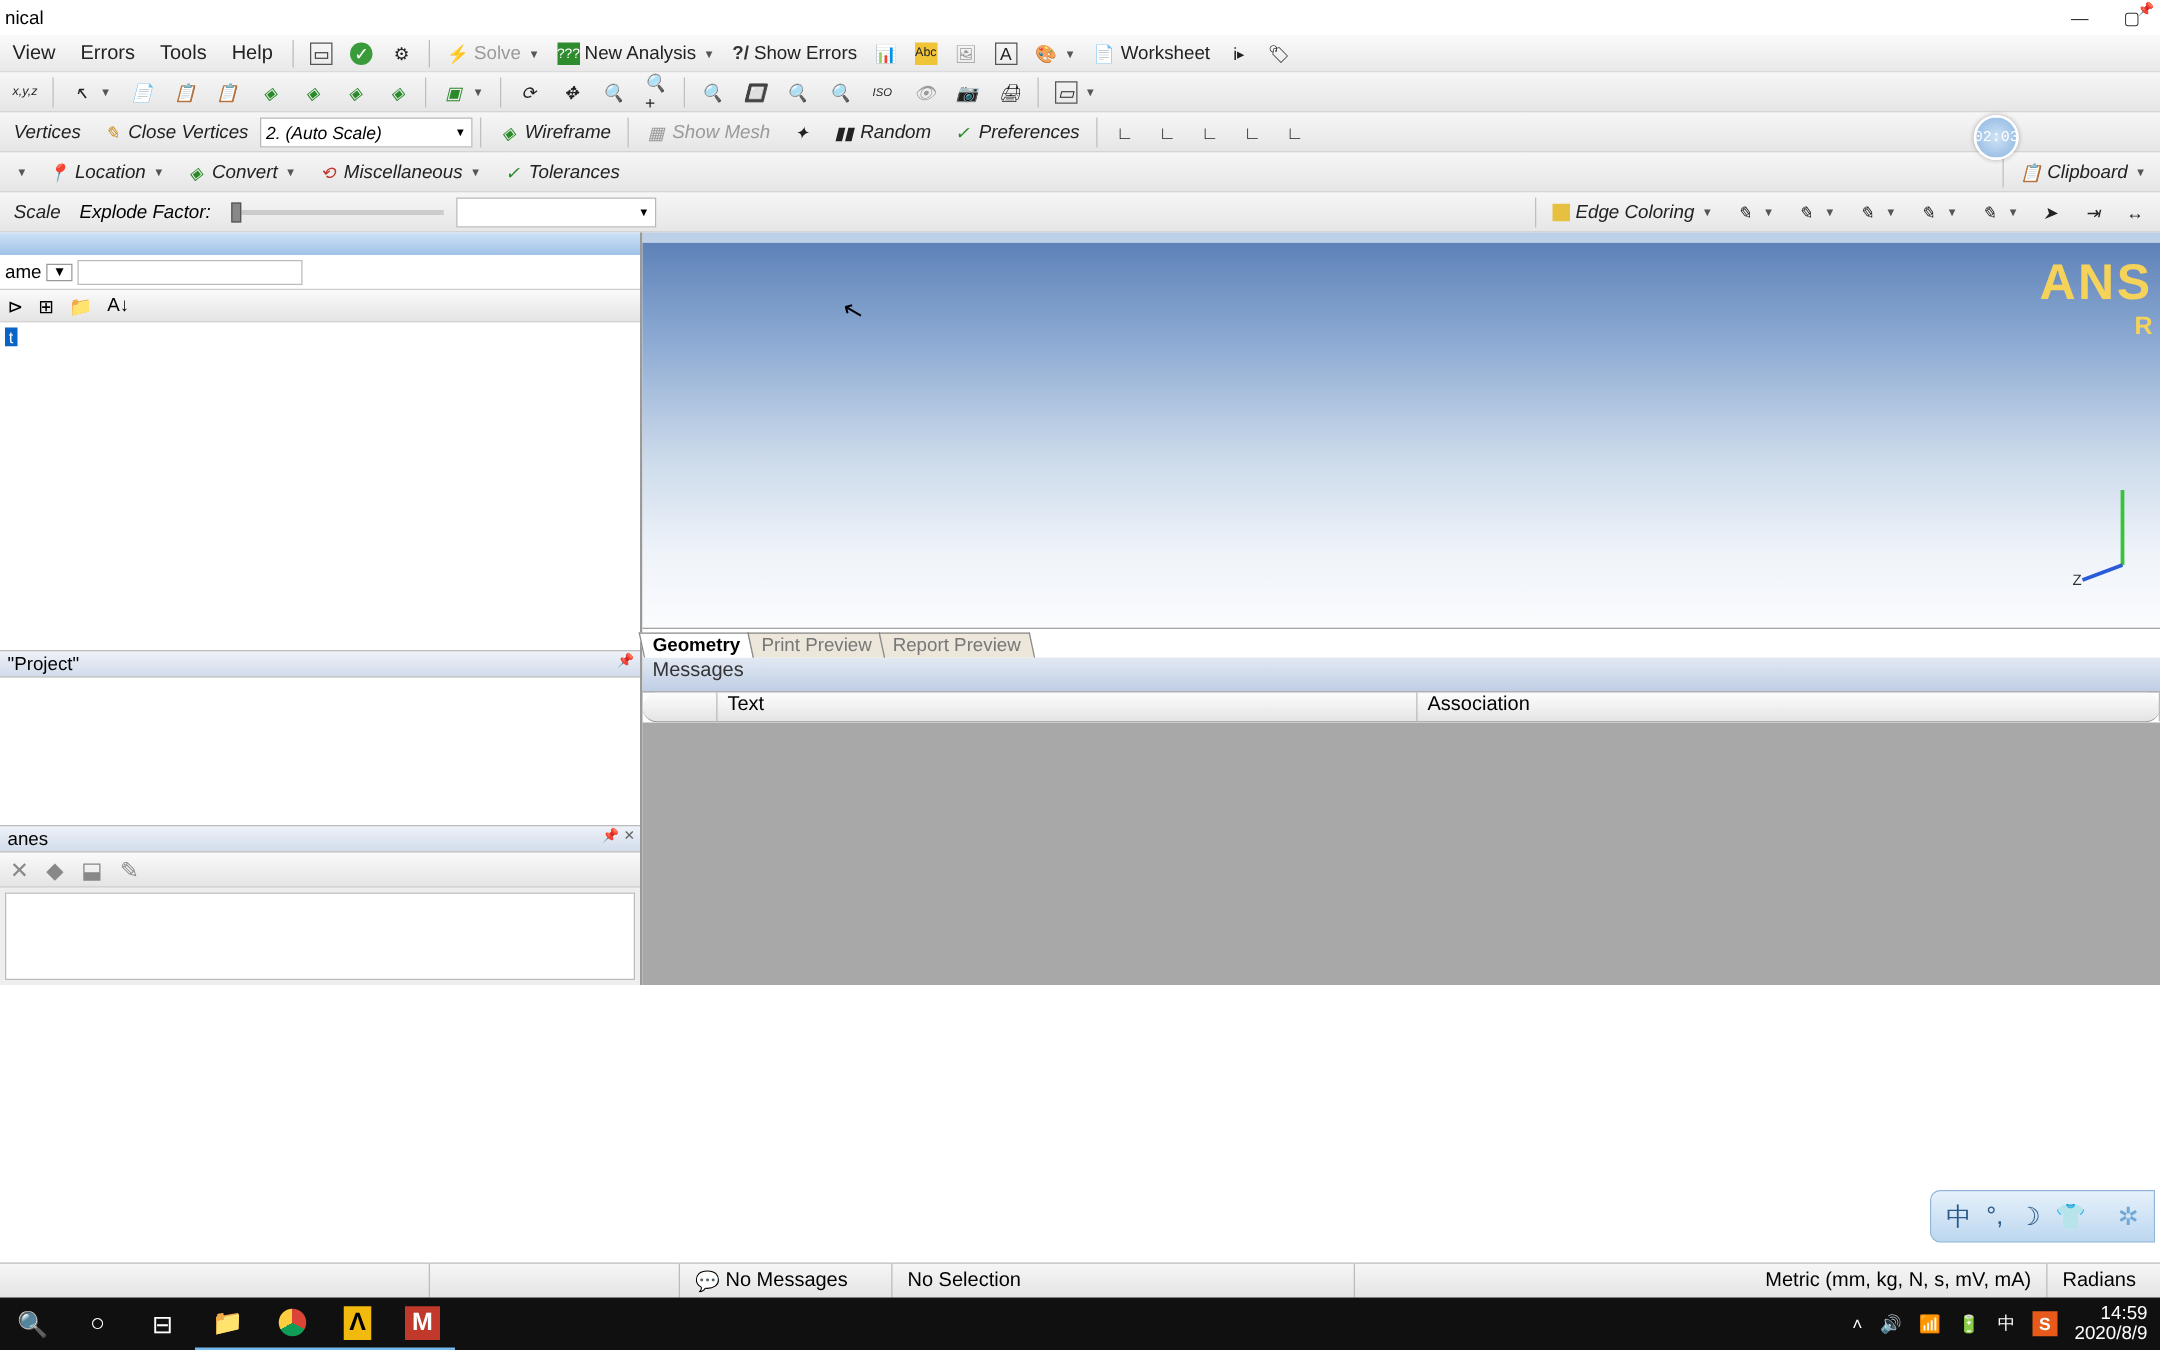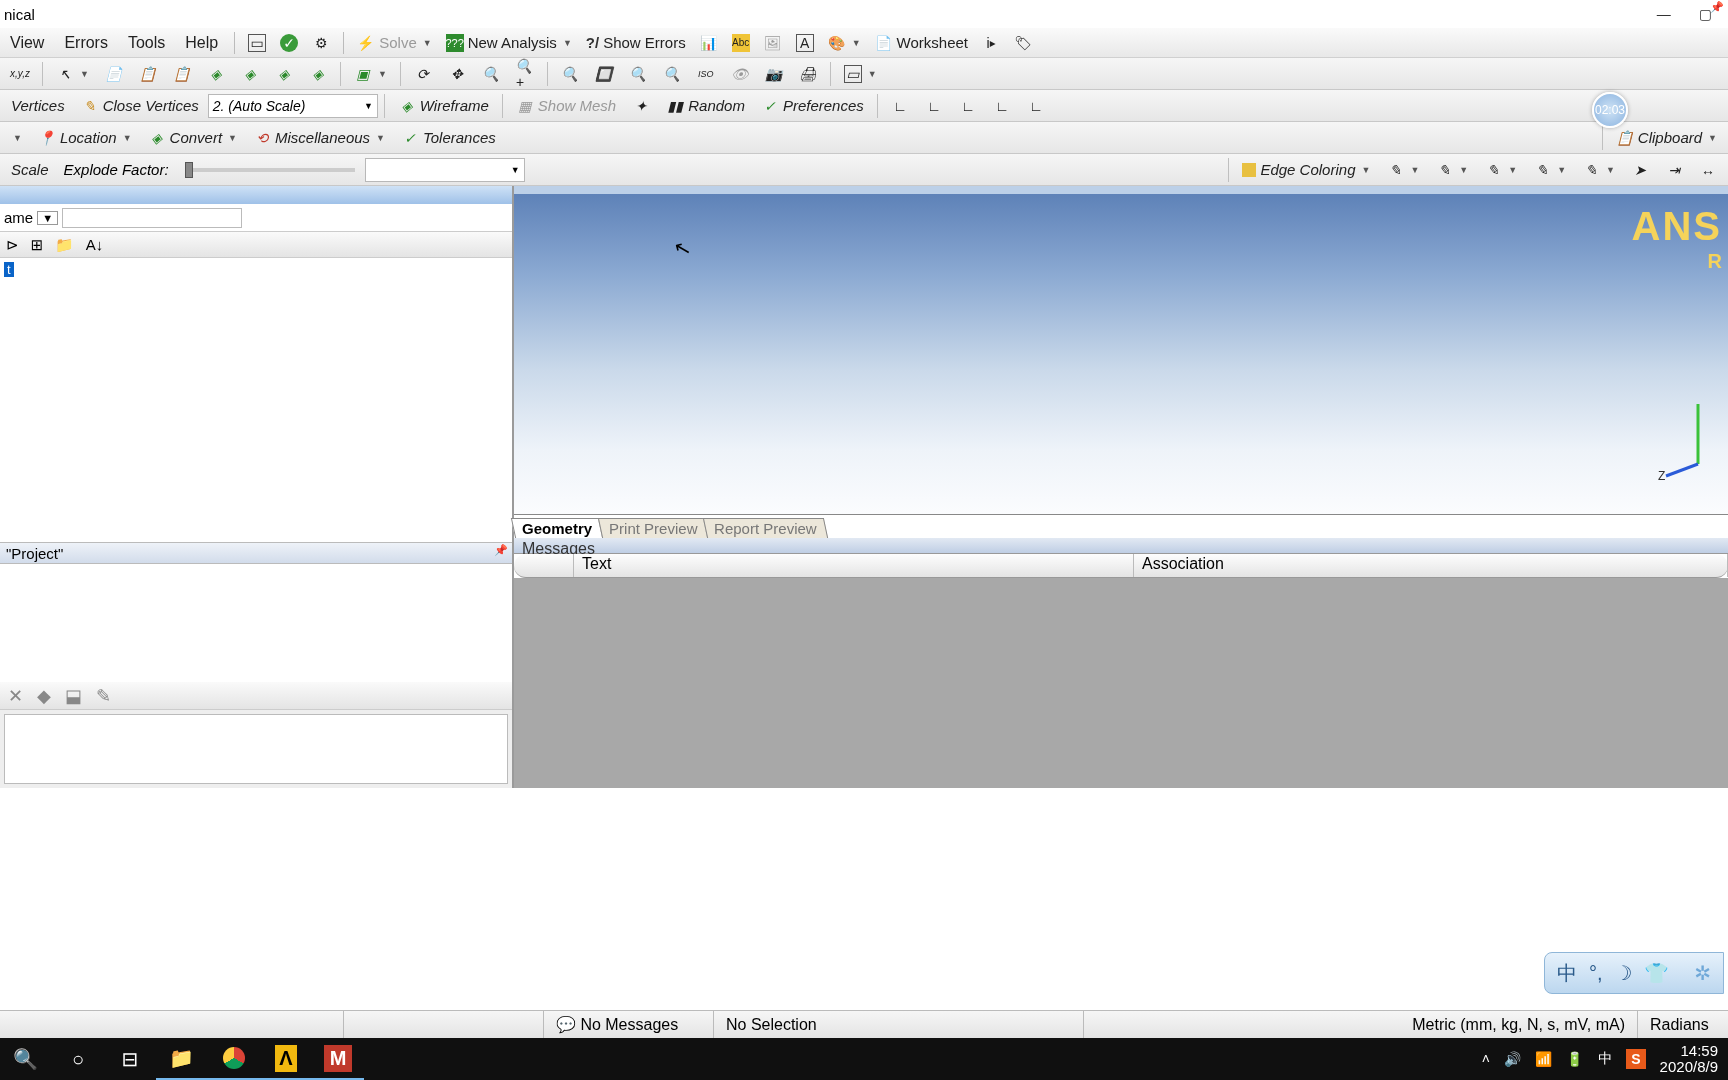--- a/index.html
+++ b/index.html
@@ -49,35 +49,35 @@
 .viewport { flex:1; background: linear-gradient(#5e82b8 0%, #8ba9d2 25%, #cad9ea 55%, #eef3f9 80%, #fbfcfe 100%); position:relative; border-top: 8px solid #bcd0e8; }
 .viewport .brand { position:absolute; right:6px; top:10px; font-size:40px; font-weight:bold; color:#f5d35a; letter-spacing:2px; }
 .viewport .brand2 { position:absolute; right:6px; top:56px; font-size:20px; font-weight:bold; color:#f5d35a; }
 .triad { position:absolute; right:10px; bottom:30px; }
 
 .viewtabs { height:24px; background:#fff; border-top:1px solid #888; display:flex; align-items:flex-end; font-size:15px; }
 .viewtabs .tab { padding:1px 8px; border:1px solid #888; border-bottom:none; margin-left:-1px; background:#ece7da; color:#777; transform: skewX(12deg); }
 .viewtabs .tab span { display:inline-block; transform: skewX(-12deg); }
 .viewtabs .tab.active { background:#fff; color:#000; font-weight:bold; }
 
-.msg-head { height:16px; background:linear-gradient(#e2e9f3,#bfcee4); font-size:16px; padding:2px 8px; color:#333; border-bottom:1px solid #999;}
+.msg-head { height:28px; background:linear-gradient(#e2e9f3,#bfcee4); font-size:16px; padding:2px 8px; color:#333; border-bottom:1px solid #999;}
 .msg-cols { height:24px; background:linear-gradient(#fdfdfd,#e4e4e4); display:flex; border-bottom:1px solid #999; font-size:16px;border-radius:12px;}
 .msg-cols div { border-right:1px solid #bbb; padding:1px 8px; }
 .msg-body { flex:0 0 210px; background:#a8a8a8; }
 
 .statusbar { position:absolute; bottom:42px; left:0; right:0; height:28px; background:linear-gradient(#f6f6f6,#e4e4e4); border-top:1px solid #bbb; display:flex; align-items:center; font-size:16px; }
 .statusbar .cell { border-right:1px solid #bbb; padding:0 12px; height:100%; display:flex; align-items:center; }
 
 .taskbar { position:absolute; bottom:0; left:0; right:0; height:42px; background:#101010; display:flex; align-items:center; color:#fff; }
 .taskbar .tb { width:52px; height:42px; display:flex; align-items:center; justify-content:center; font-size:20px; }
 .taskbar .tb.active { border-bottom:2px solid #76b9ed; }
 .tray { margin-left:auto; display:flex; align-items:center; gap:14px; padding:0 10px; font-size:14px; }
 .tray .clock { text-align:right; line-height:1.1; font-size:15px; }
 
-.badge-timer { position:absolute; right:100px; top:92px; width:36px; height:36px; border-radius:50%; background:radial-gradient(#cfe3f5,#8ab3e0); color:#fff; font-size:12px; display:flex; align-items:center; justify-content:center; border:2px solid #fff; box-shadow:0 0 4px rgba(0,0,0,.3); }
+.badge-timer { position:absolute; right:113px; top:92px; width:36px; height:36px; border-radius:50%; background:radial-gradient(#cfe3f5,#8ab3e0); color:#fff; font-size:12px; display:flex; align-items:center; justify-content:center; border:2px solid #fff; box-shadow:0 0 4px rgba(0,0,0,.3);font-family:Liberation Mono, monospace; }
 
 .ime { position:absolute; right:4px; bottom:86px; width:180px; height:42px; background:linear-gradient(#e6f1fb,#bcd7ef); border:1px solid #8fb6d8; border-radius:8px 0 0 8px; display:flex; align-items:center; gap:12px; padding:0 12px; font-size:20px; color:#2a5a8a; }
 
 .cursor { position:absolute; left:672px; top:336px; font-size:20px; color:#000; transform: rotate(-15deg); }
 
 svg.triad line { stroke-width:3; }
 </style>
 </head>
 <body>
 
@@ -377,20 +377,24 @@
       <span>A↓</span>
     </div>
     <div class="tree">
       <span class="sel">t</span>
     </div>
     <div class="details-head">
       <span>"Project"</span>
       <span class="pin">📌</span>
     </div>
     <div class="details-body"></div>
+    <div class="panes-head">
+      <span>anes</span>
+      <span class="pin">📌 ✕</span>
+    </div>
     <div class="panes-tools">
       <span>✕</span>
       <span>◆</span>
       <span>⬓</span>
       <span>✎</span>
     </div>
     <div class="panes-body"></div>
   </div>
 
   <div class="rightcol">

